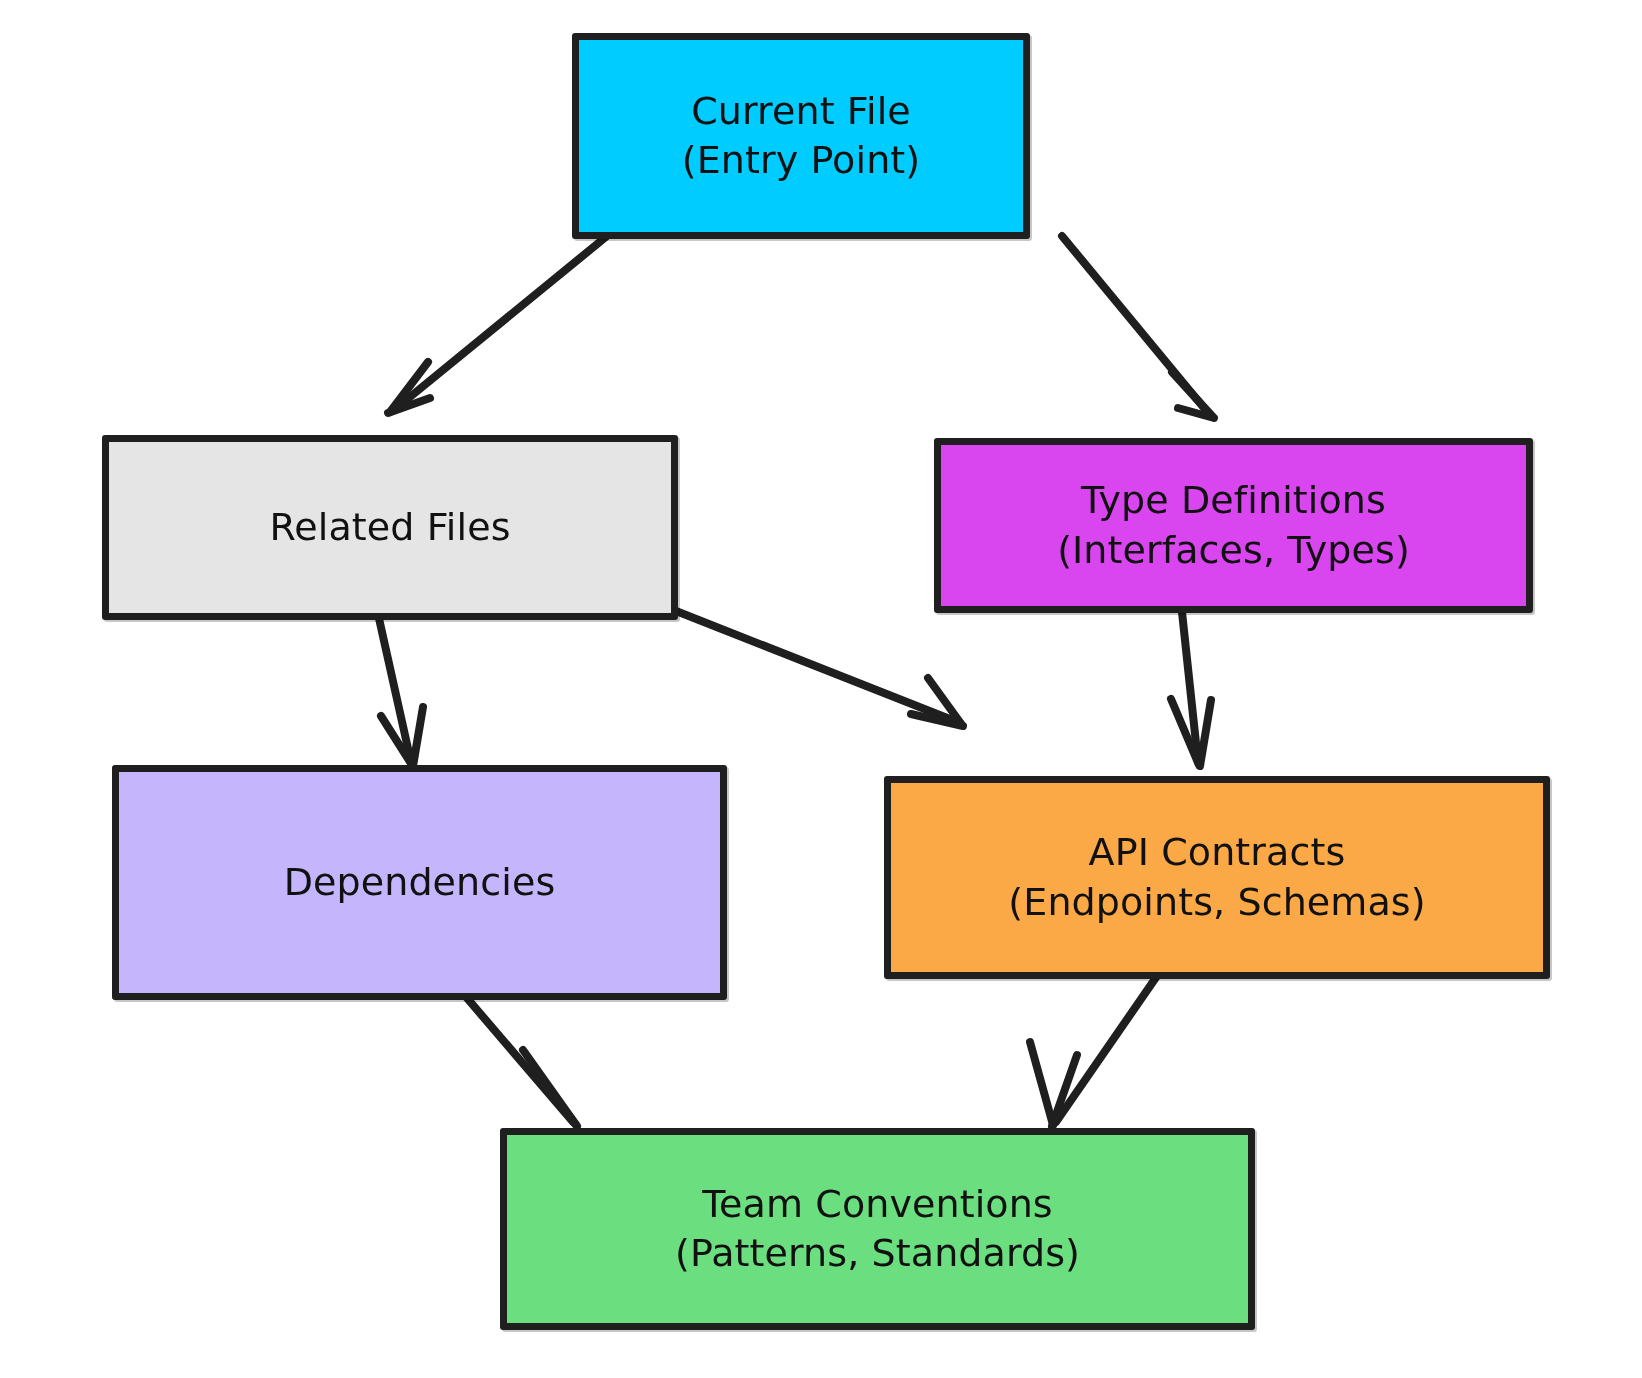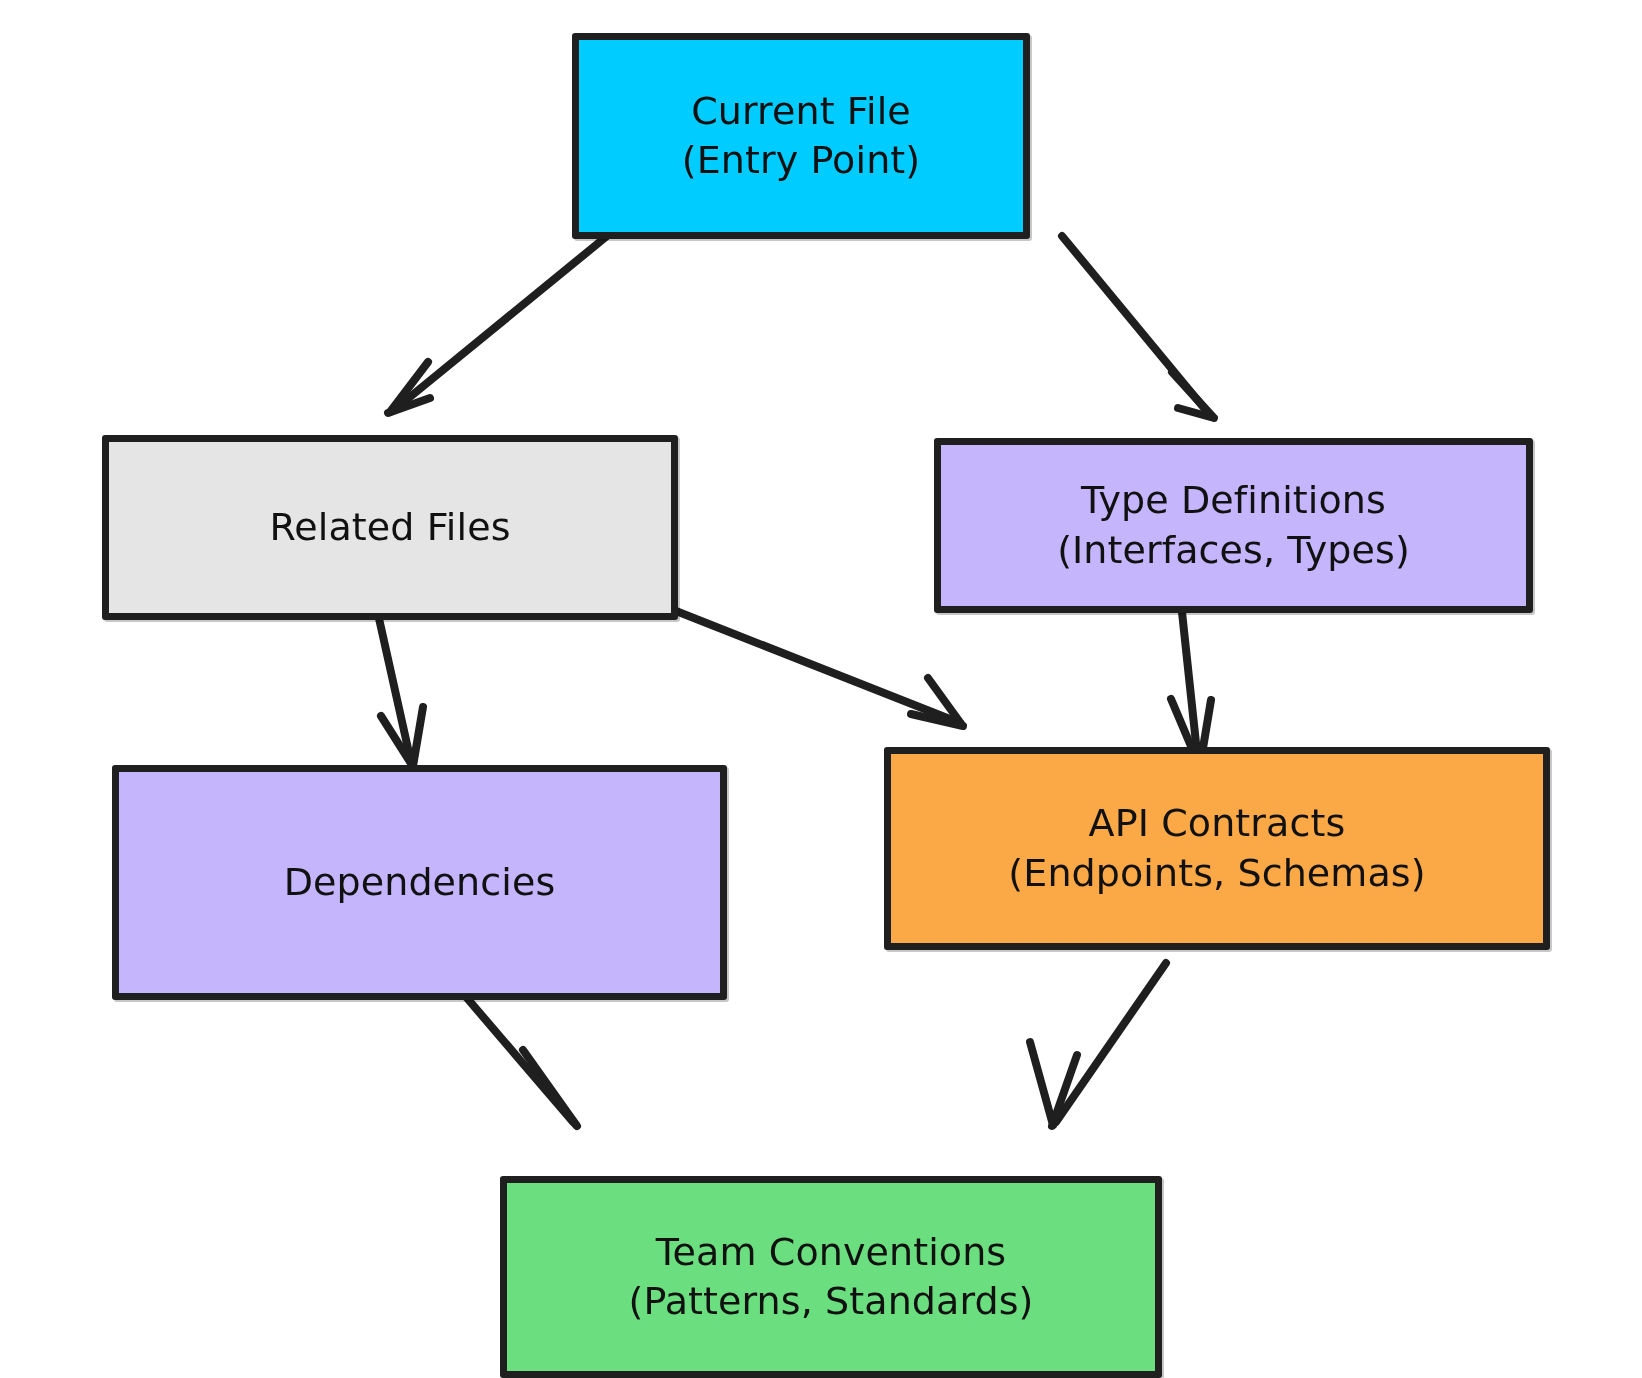--- a/index.html
+++ b/index.html
@@ -38,24 +38,24 @@
     line-height: 1.30;
     letter-spacing: 0.1px;
     box-shadow: 2px 2px 0 rgba(0,0,0,0.22);
     z-index: 2;
   }
   .node .line1 { display: block; white-space: nowrap; }
   .node .line2 { display: block; white-space: nowrap; }
 
   .n-current      { left: 572px;  top: 33px;   width: 458px; height: 206px; background: #00CCFF; }
   .n-related      { left: 102px;  top: 435px;  width: 576px; height: 185px; background: #e5e5e5; }
-  .n-types        { left: 934px;  top: 438px;  width: 599px; height: 175px; background: #c4b5fd; }
+  .n-types        { left: 934px;  top: 438px;  width: 599px; height: 175px; background: #d946ef; }
   .n-deps         { left: 112px;  top: 765px;  width: 615px; height: 235px; background: #c4b5fd; }
-  .n-api          { left: 884px;  top: 747px;  width: 666px; height: 203px; background: #FBA947; }
-  .n-conventions  { left: 500px;  top: 1128px; width: 662px; height: 202px; background: #6BDE7F; margin-top: 48px; }
+  .n-api          { left: 884px;  top: 776px;  width: 666px; height: 203px; background: #FBA947; }
+  .n-conventions  { left: 500px;  top: 1128px; width: 755px; height: 202px; background: #6BDE7F; }
 </style>
 </head>
 <body>
 
 <div id="canvas">
 
   <svg id="edges" viewBox="0 0 1642 1378" width="1642" height="1378" xmlns="http://www.w3.org/2000/svg">
 
     <g fill="none" stroke="#1f1f1f" stroke-width="8" stroke-linecap="round" stroke-linejoin="round">
 

